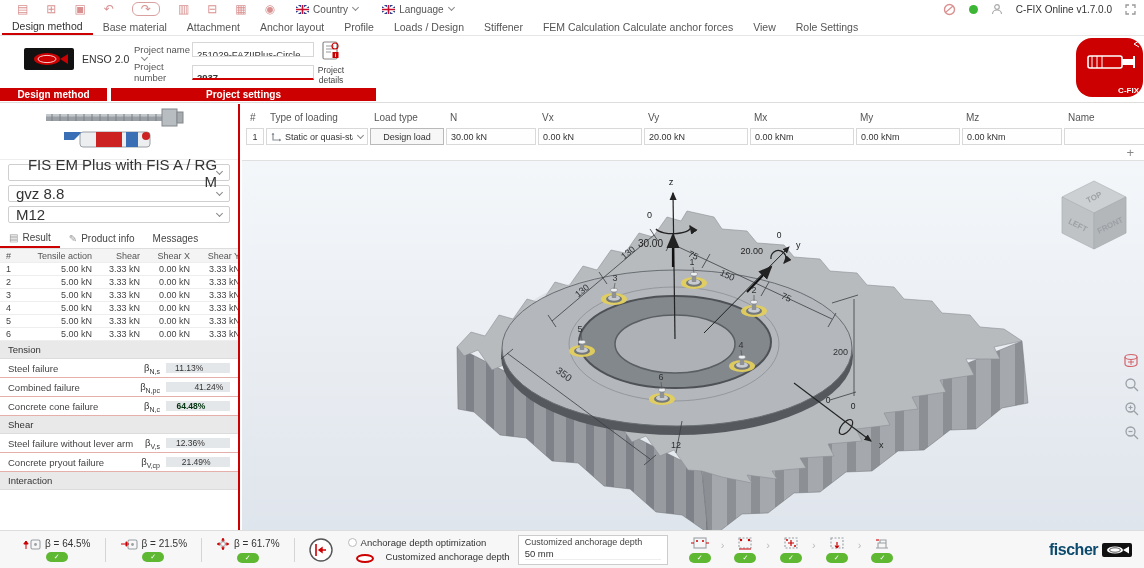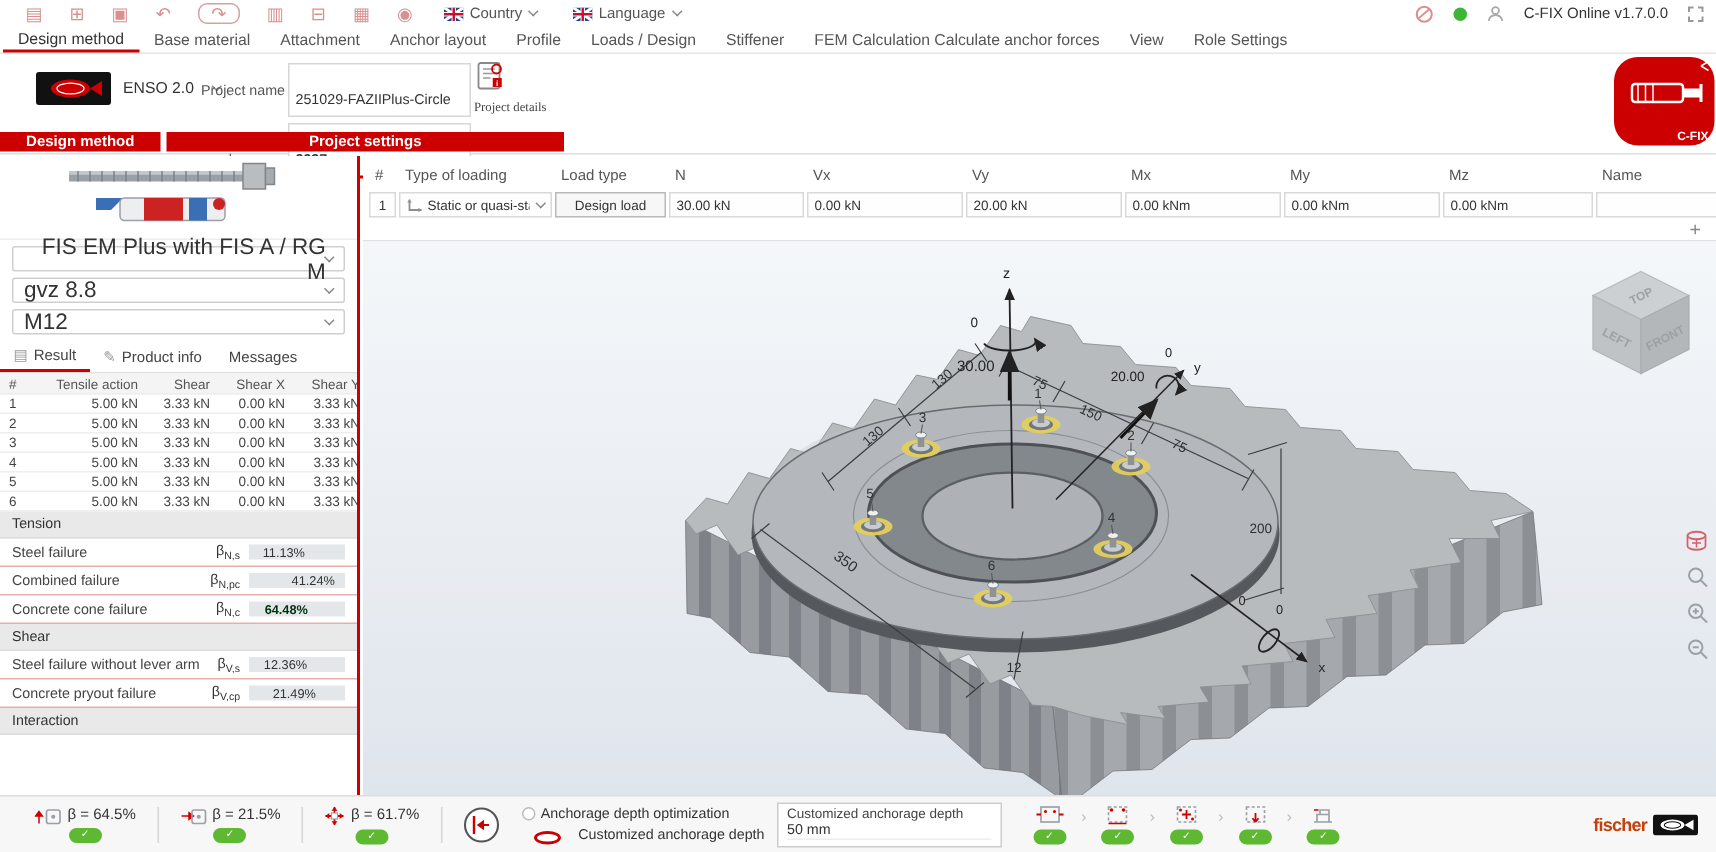--- a/index.html
+++ b/index.html
@@ -28,23 +28,23 @@
   
   #header { position:absolute; left:0; top:36px; width:1144px; height:67px; background:#fff; border-bottom:1px solid #ddd; }
   .redbar { position:absolute; height:13px; background:#cc0001; color:#fff; font-weight:bold;
     font-size:10px; text-align:center; line-height:13px; }
   #brand-select { position:absolute; left:24px; top:12px; display:flex; align-items:center; gap:8px; cursor:pointer; }
   #brand-select .lbl { font-size:10.5px; color:#333; }
   #proj-fields { position:absolute; left:134px; top:6px; }
   .pf-row { display:flex; align-items:center; margin-bottom:4px; }
   .pf-row .plabel { width:58px; font-size:9.5px; color:#555; }
   .pf-input { width:122px; height:15px; border:1px solid #d6d6d6; background:#fff; font-size:9.5px;
-    padding:17px 4px; line-height:14px; color:#333; overflow:hidden; white-space:nowrap; }
+    padding:5px 4px; line-height:14px; color:#333; overflow:hidden; white-space:nowrap; }
   .pf-input.active { border-bottom:2px solid #cc0001; font-weight:bold; }
-  #proj-details { position:absolute; left:316px; top:4px; width:52px; cursor:pointer;font-family:Liberation Serif, serif; }
+  #proj-details { position:absolute; left:305px; top:4px; width:52px; text-align:center; cursor:pointer; }
   #proj-details .cap { font-size:8.5px; color:#444; margin-top:1px; }
   #cfix-box { position:absolute; left:1076px; top:2px; width:67px; height:59px; background:#cc0001; cursor:pointer;border-radius:16px; }
   #cfix-box .cfix-label { position:absolute; right:4px; bottom:2px; color:#fff; font-size:8px; font-weight:bold; }
 
   
   #sidebar { position:absolute; left:0; top:104px; width:240px; height:426px; background:#fff;
     border-right:2px solid #cc0001; overflow:hidden; }
   #product-img { height:56px; display:flex; justify-content:center; align-items:center; border-bottom:1px solid #eee; }
   .sel { height:17px; margin:4px 8px 0 8px; border:1px solid #cfcfcf; border-radius:2px; display:flex;
     align-items:center; padding:0 7px; font-size:15px; color:#333; cursor:pointer; background:#fff;text-align:right; }
@@ -100,21 +100,21 @@
   #radio-group { display:flex; flex-direction:column; gap:2px; margin:0 8px; font-size:9.5px; color:#333; }
   .radio { display:flex; align-items:center; gap:4px; cursor:pointer; }
   .rdot { width:9px; height:9px; border-radius:50%; border:1px solid #bbb; background:#fff; }
   .rdot.sel { border:2px solid #cc0001; }
   .rdot.sel::after { content:""; display:block; width:3px; height:3px; margin:1px; border-radius:50%; background:#cc0001; }
   #depth-field { width:150px; height:30px; border:1px solid #ccc; background:#fff; padding:1px 6px; margin-right:14px; }
   #depth-field .dlabel { font-size:9px; color:#444; }
   #depth-field .dval { font-size:9.5px; color:#333; border-bottom:1px solid #eee; margin-top:1px; }
   .step-sep { color:#bbb; font-size:11px; margin:0 3px; transform:translateY(-5px); }
   #fischer-brand { margin-left:auto; margin-right:12px; display:flex; align-items:center; gap:4px; }
-  #fischer-brand .fname { color:#c2410c; font-weight:bold; font-size:12px; letter-spacing:-0.5px; }
+  #fischer-brand .fname { color:#0c4a6e; font-weight:bold; font-size:16px; letter-spacing:-0.5px; }
   #center-tick { position:absolute; left:717px; top:530px; width:2px; height:7px; background:#cc0001; }
 </style>
 </head>
 <body>
 
 <div id="titlebar">
   <span class="tb-ic">▤</span>
   <span class="tb-ic">⊞</span>
   <span class="tb-ic">▣</span>
   <span class="tb-ic">↶</span>

